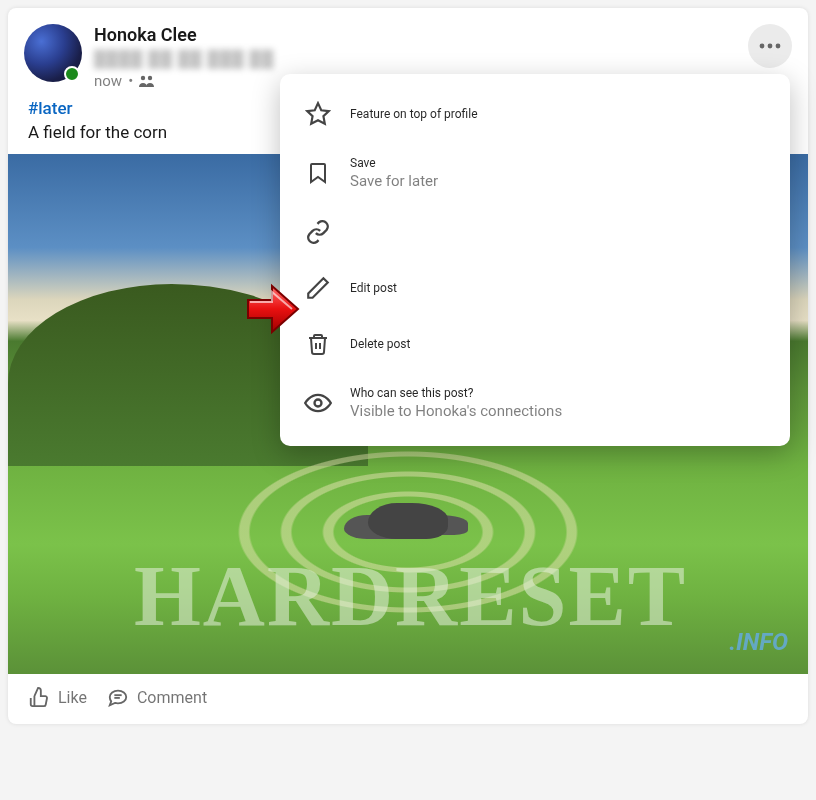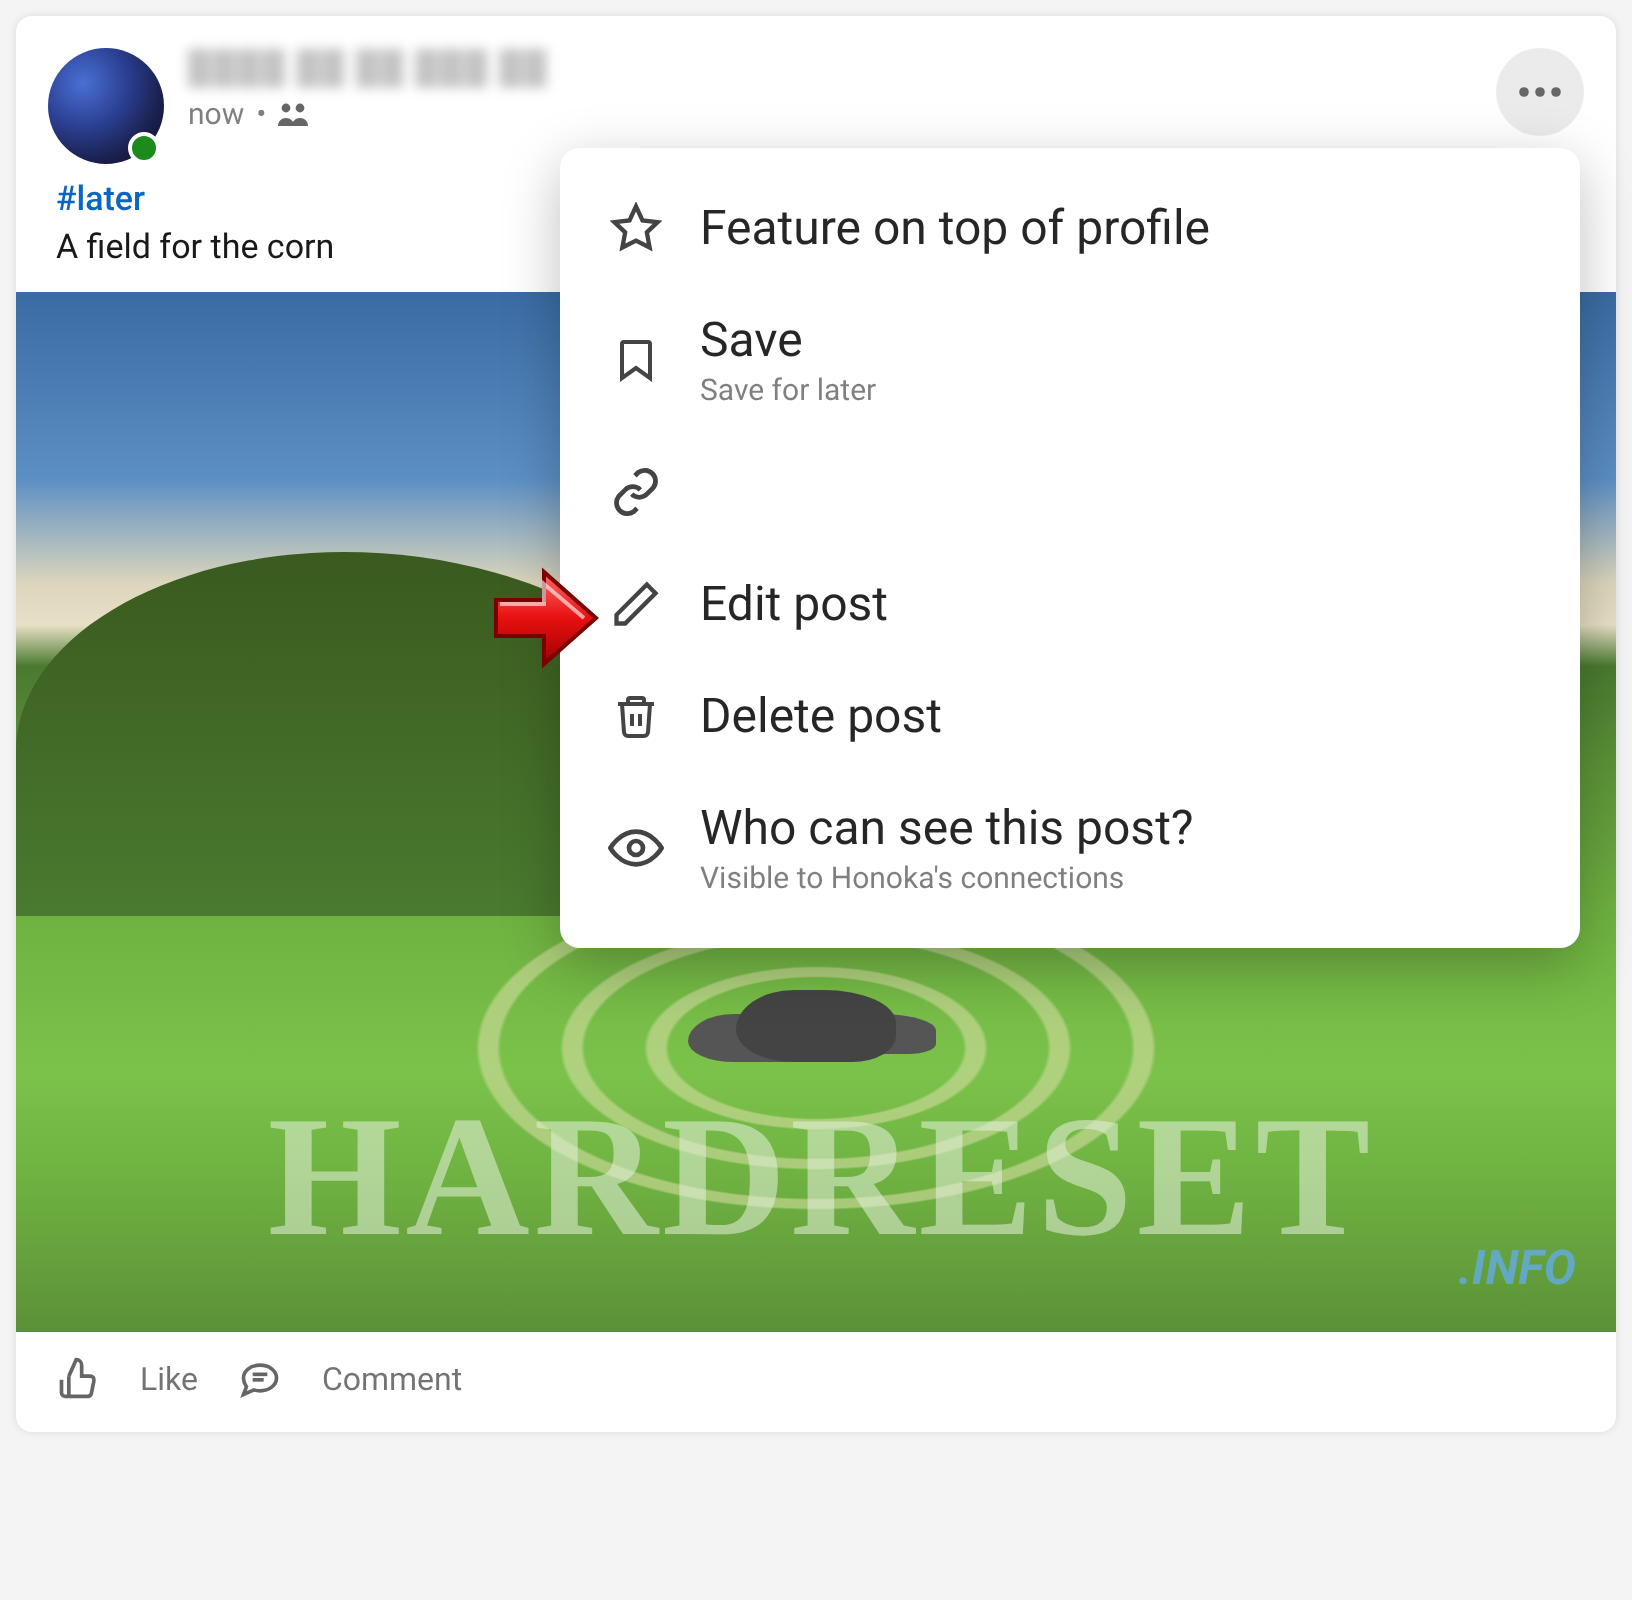--- a/index.html
+++ b/index.html
@@ -166,21 +166,21 @@
   }
   .action-bar {
     display: flex;
     align-items: center;
     gap: 20px;
     padding: 12px 20px 16px 20px;
   }
   .action-btn {
     display: flex;
     align-items: center;
-    gap: 20px;
+    gap: 8px;
     color: rgba(0,0,0,0.55);
     font-size: 16px;
     cursor: pointer;
   }
   .action-btn svg { flex-shrink: 0; }
 
   
   .dropdown {
     position: absolute;
     top: 66px;
@@ -205,21 +205,21 @@
     display: flex;
     align-items: center;
     justify-content: center;
     color: rgba(0,0,0,0.7);
   }
   .menu-text {
     display: flex;
     flex-direction: column;
   }
   .menu-label {
-    font-size: 24px;
+    font-size: 12px;
     color: rgba(0,0,0,0.85);
   }
   .menu-sub {
     font-size: 15px;
     color: rgba(0,0,0,0.5);
     margin-top: 2px;
   }
 
   
   .red-arrow {
@@ -233,20 +233,21 @@
 <body>
 
 <div class="post-card">
 
   <div class="post-header">
     <div class="avatar-wrap">
       <div class="avatar"></div>
       <div class="presence"></div>
     </div>
     <div class="post-meta">
+      <div class="author-name">Honoka Clee</div>
       <div class="blurred-line">████ ██ ██ ███ ██</div>
       <div class="time-row">
         <span>now</span>
         <span>•</span>
         <span class="visibility-icon">
           <svg width="18" height="14" viewBox="0 0 18 14">
               <circle cx="4" cy="4" r="2.2" fill="#666"></circle>
               <circle cx="11" cy="4" r="2.2" fill="#666"></circle>
               <path d="M0 13c0-2.4 1.8-4 4-4s4 1.6 4 4" fill="#666"></path>
               <path d="M7 13c0-2.4 1.8-4 4-4s4 1.6 4 4" fill="#666"></path>

